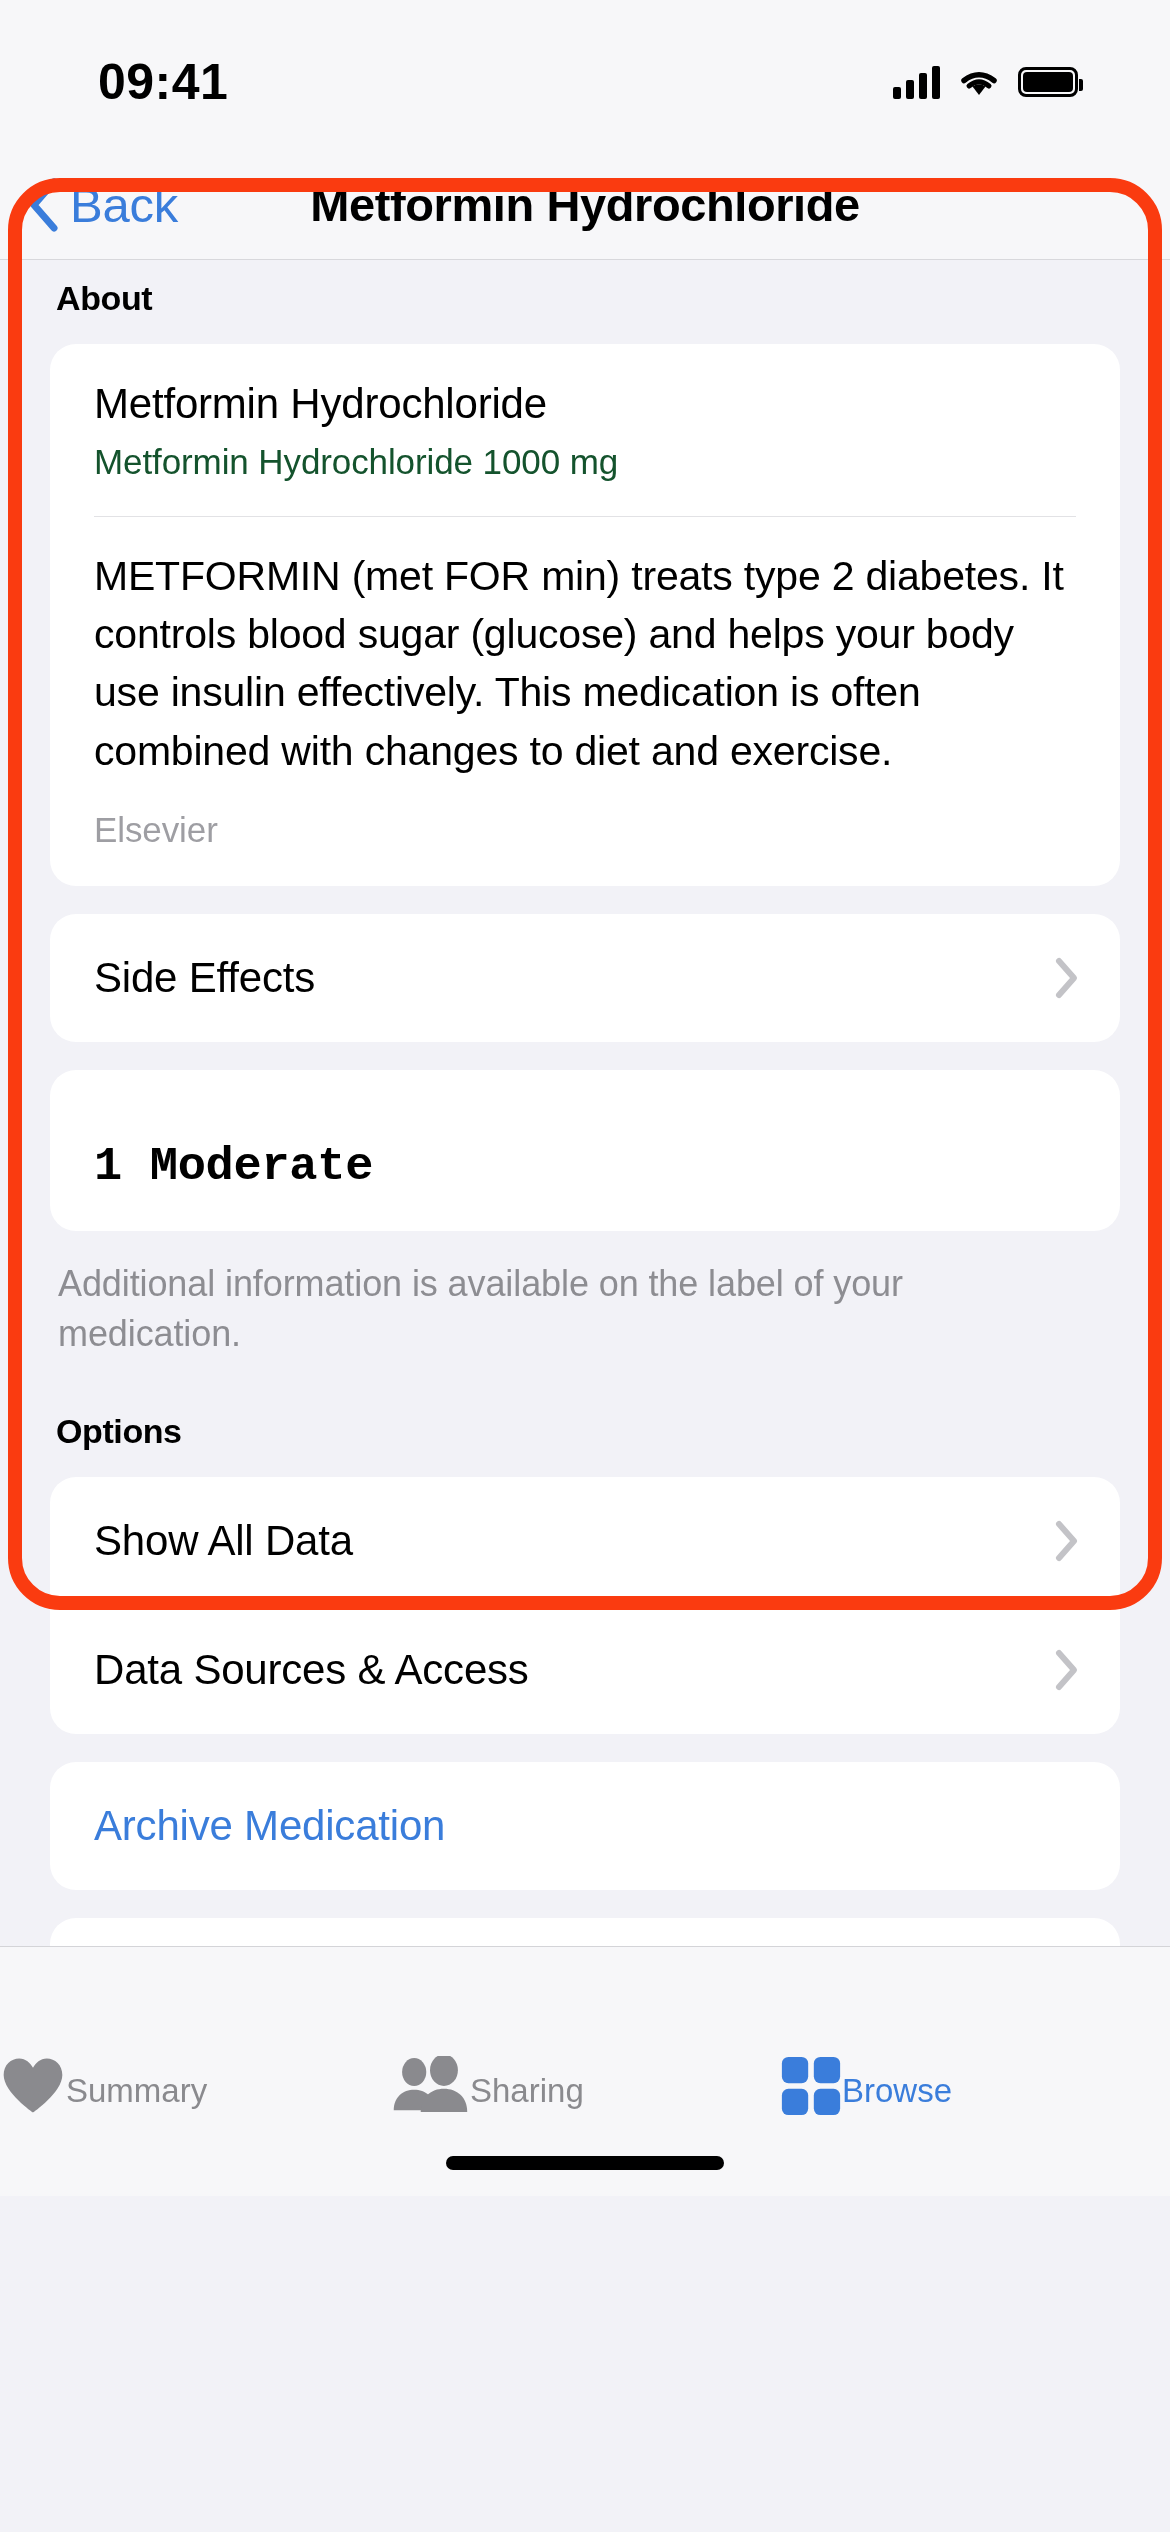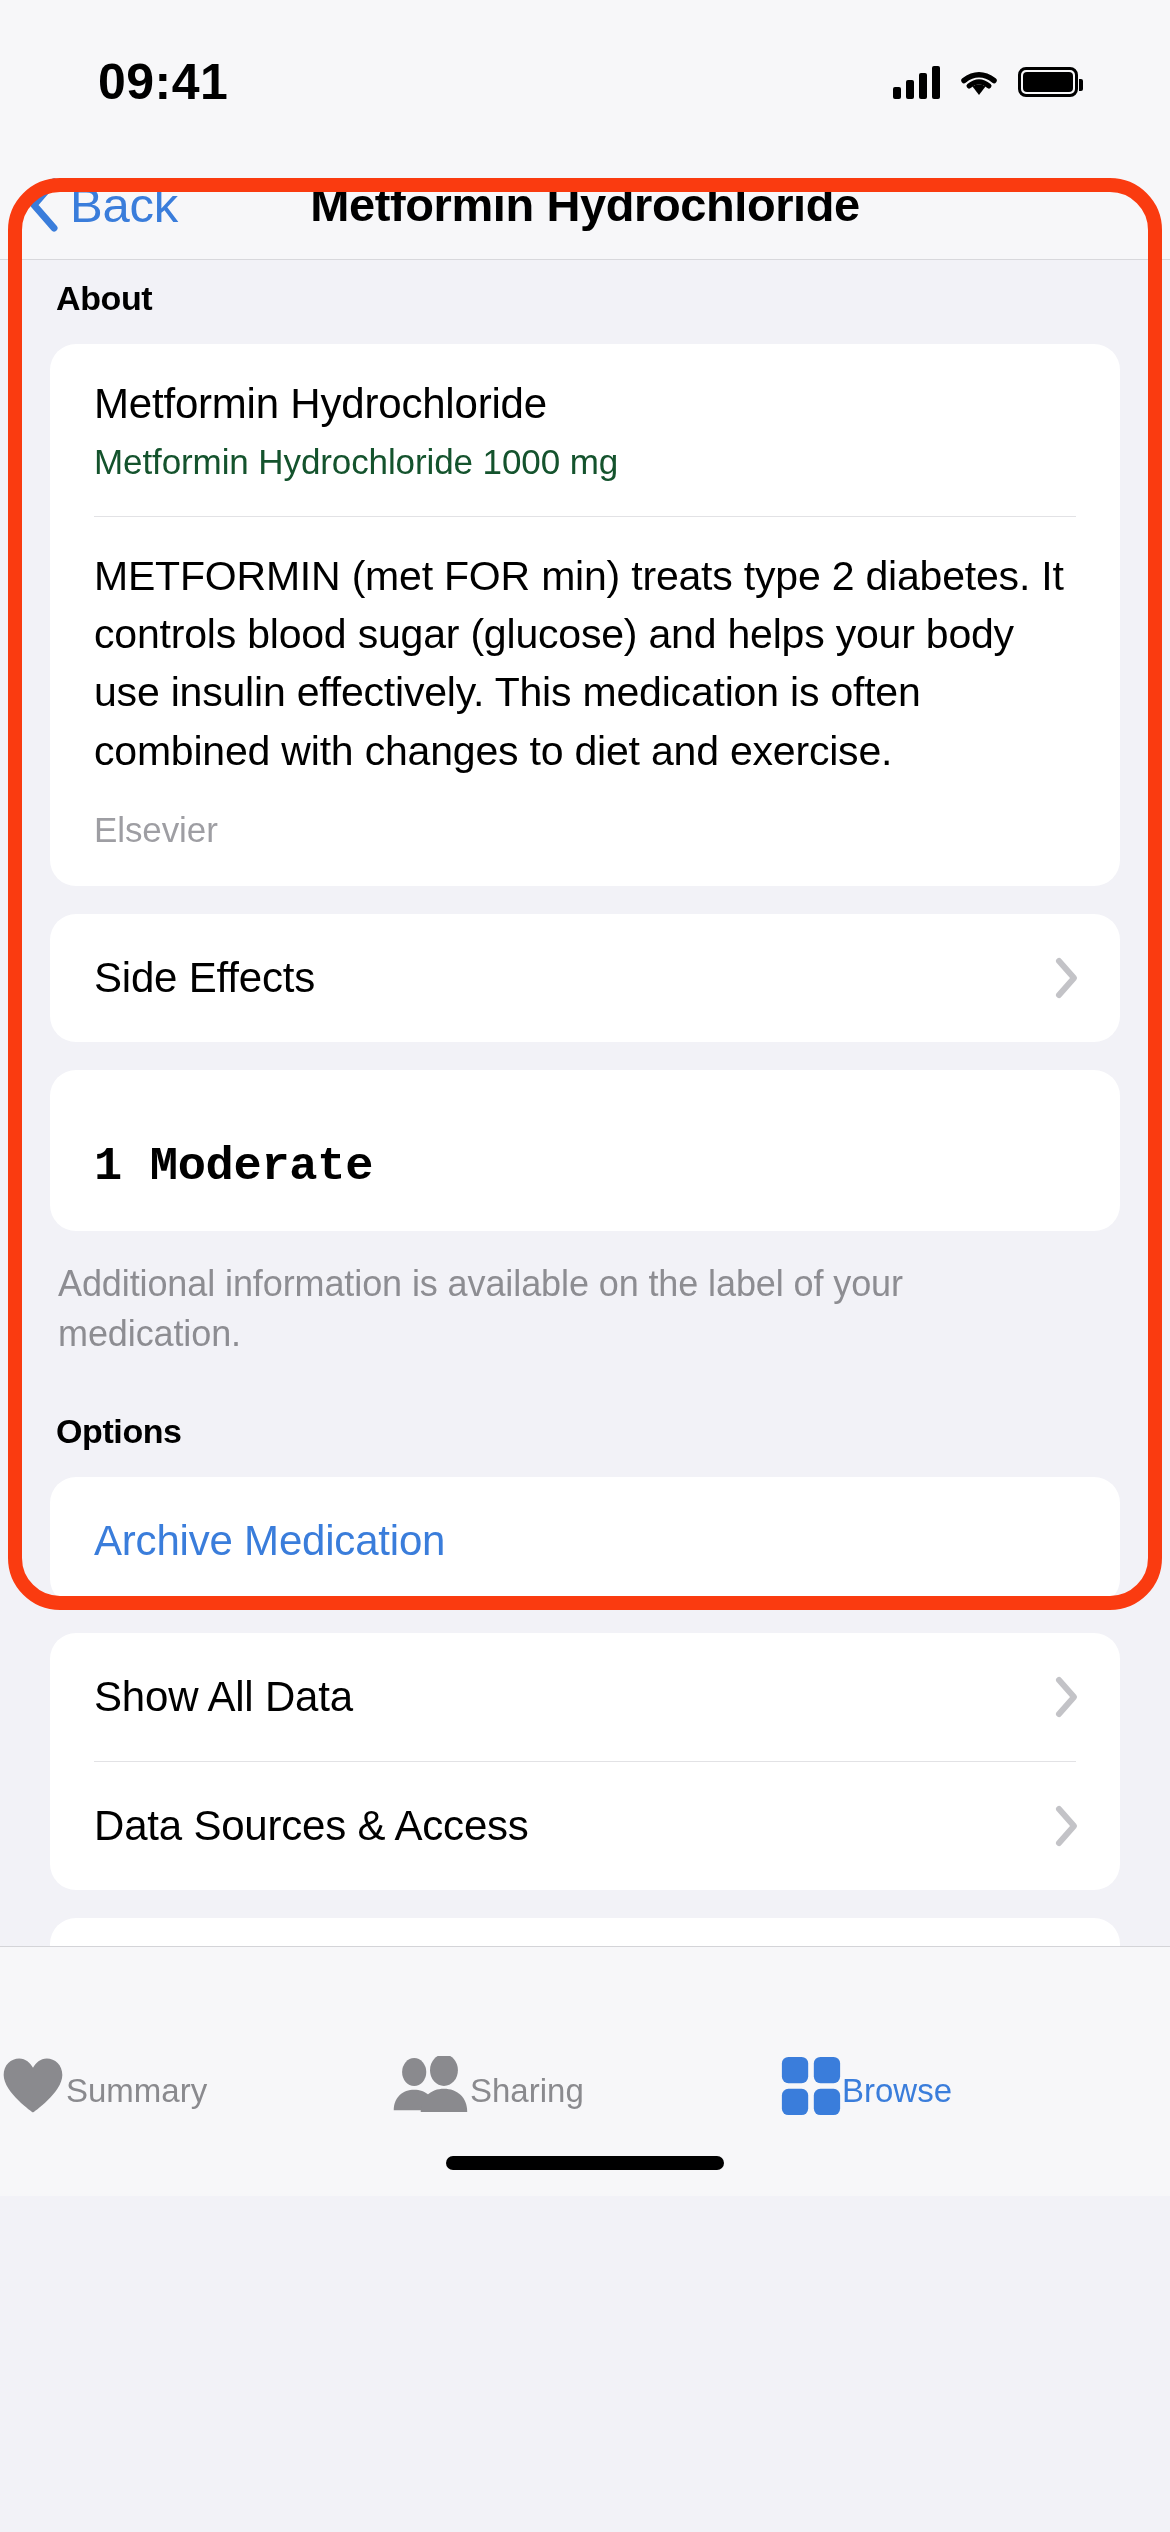--- a/index.html
+++ b/index.html
@@ -199,41 +199,41 @@
         <div class="interaction-count">1 Moderate</div>
       </div>
     </div>
 
     <div class="footnote">Additional information is available on the label of your medication.</div>
 
     <div class="section-header" style="padding-top:52px;">Options</div>
 
     <div class="card">
       <div class="row">
-        <span class="row-label blue">Archive Medication</span>
-      </div>
-    </div>
-
-    <div class="card">
-      <div class="row">
         <span class="row-label">Show All Data</span>
         <span class="chev">
           <svg viewBox="0 0 26 44">
               <path d="M5 5 L20 22 L5 39" stroke="#C3C3C7" stroke-width="6" fill="none" stroke-linecap="round" stroke-linejoin="round"></path>
             </svg>
         </span>
       </div>
       <div class="divider"></div>
       <div class="row">
         <span class="row-label">Data Sources &amp; Access</span>
         <span class="chev">
           <svg viewBox="0 0 26 44">
               <path d="M5 5 L20 22 L5 39" stroke="#C3C3C7" stroke-width="6" fill="none" stroke-linecap="round" stroke-linejoin="round"></path>
             </svg>
         </span>
+      </div>
+    </div>
+
+    <div class="card">
+      <div class="row">
+        <span class="row-label blue">Archive Medication</span>
       </div>
     </div>
 
     <div class="card">
       <div class="row">
         <span class="row-label red">Delete Medication</span>
       </div>
     </div>
 
   </div>

